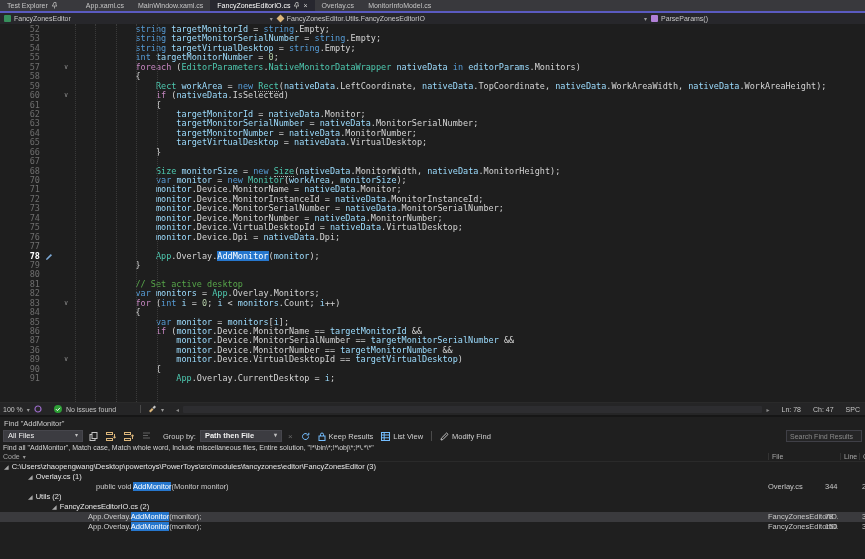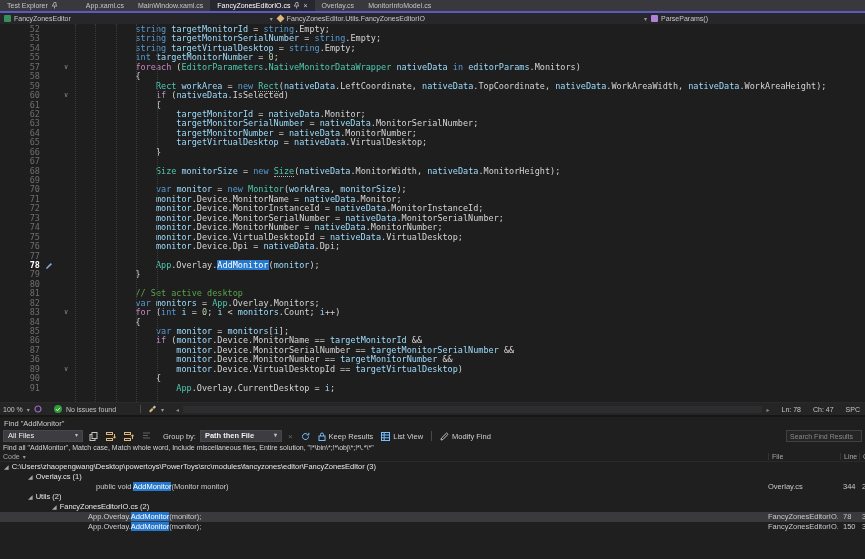--- a/index.html
+++ b/index.html
@@ -77,21 +77,21 @@
 
   .find-rows { position:relative; }
   .frow { position:relative; height:10px; line-height:10px; white-space:nowrap; }
   .frow.selected { background:#3a3a3d; color:#ffffff; }
   .frow .main { position:absolute; top:0; overflow:hidden; max-width:660px; }
   .expander { color:#a8a8a8; font-size:6px; margin-right:3px; }
   .frow.group .main { color:#e8e8e8; }
   .frow.result .main { color:#cccccc; }
   .match { color:#ffffff; background:#2677ce; }
   .cell-file { position:absolute; left:768px; width:70px; overflow:hidden; color:#c8c8c8; }
-  .cell-line { position:absolute; left:843px; width:15px; color:#c8c8c8; }
+  .cell-line { position:absolute; left:825px; width:15px; color:#c8c8c8; }
   .cell-col  { position:absolute; left:862px; width:6px; overflow:hidden; color:#c8c8c8; }
 </style>
 </head>
 <body>
 
 <div class="tabbar">
     <div class="tab tool">
       <span>Test Explorer</span>
       <span class="ticon">
         <svg width="7" height="7" viewBox="0 0 7 7">
@@ -160,21 +160,20 @@
       <div class="code-row"><span class="ln">59</span><span class="pen"></span><span class="fold"></span><span class="codetext">                <span class="tk-t">Rect</span><span class="tk-d"> </span><span class="tk-v">workArea</span><span class="tk-d"> = </span><span class="tk-k">new</span><span class="tk-d"> </span><span class="tk-tu">Rect</span><span class="tk-d">(</span><span class="tk-v">nativeData</span><span class="tk-d">.LeftCoordinate, </span><span class="tk-v">nativeData</span><span class="tk-d">.TopCoordinate, </span><span class="tk-v">nativeData</span><span class="tk-d">.WorkAreaWidth, </span><span class="tk-v">nativeData</span><span class="tk-d">.WorkAreaHeight);</span></span></div>
       <div class="code-row"><span class="ln">60</span><span class="pen"></span><span class="fold">∨</span><span class="codetext">                <span class="tk-c">if</span><span class="tk-d"> (</span><span class="tk-v">nativeData</span><span class="tk-d">.IsSelected)</span></span></div>
       <div class="code-row"><span class="ln">61</span><span class="pen"></span><span class="fold"></span><span class="codetext">                <span class="tk-d">{</span></span></div>
       <div class="code-row"><span class="ln">62</span><span class="pen"></span><span class="fold"></span><span class="codetext">                    <span class="tk-v">targetMonitorId</span><span class="tk-d"> = </span><span class="tk-v">nativeData</span><span class="tk-d">.Monitor;</span></span></div>
       <div class="code-row"><span class="ln">63</span><span class="pen"></span><span class="fold"></span><span class="codetext">                    <span class="tk-v">targetMonitorSerialNumber</span><span class="tk-d"> = </span><span class="tk-v">nativeData</span><span class="tk-d">.MonitorSerialNumber;</span></span></div>
       <div class="code-row"><span class="ln">64</span><span class="pen"></span><span class="fold"></span><span class="codetext">                    <span class="tk-v">targetMonitorNumber</span><span class="tk-d"> = </span><span class="tk-v">nativeData</span><span class="tk-d">.MonitorNumber;</span></span></div>
       <div class="code-row"><span class="ln">65</span><span class="pen"></span><span class="fold"></span><span class="codetext">                    <span class="tk-v">targetVirtualDesktop</span><span class="tk-d"> = </span><span class="tk-v">nativeData</span><span class="tk-d">.VirtualDesktop;</span></span></div>
       <div class="code-row"><span class="ln">66</span><span class="pen"></span><span class="fold"></span><span class="codetext">                <span class="tk-d">}</span></span></div>
       <div class="code-row"><span class="ln">67</span><span class="pen"></span><span class="fold"></span><span class="codetext"></span></div>
       <div class="code-row"><span class="ln">68</span><span class="pen"></span><span class="fold"></span><span class="codetext">                <span class="tk-t">Size</span><span class="tk-d"> </span><span class="tk-v">monitorSize</span><span class="tk-d"> = </span><span class="tk-k">new</span><span class="tk-d"> </span><span class="tk-tu">Size</span><span class="tk-d">(</span><span class="tk-v">nativeData</span><span class="tk-d">.MonitorWidth, </span><span class="tk-v">nativeData</span><span class="tk-d">.MonitorHeight);</span></span></div>
-      <div class="code-row"><span class="ln">69</span><span class="pen"></span><span class="fold"></span><span class="codetext"></span></div>
       <div class="code-row"><span class="ln">70</span><span class="pen"></span><span class="fold"></span><span class="codetext">                <span class="tk-k">var</span><span class="tk-d"> </span><span class="tk-v">monitor</span><span class="tk-d"> = </span><span class="tk-k">new</span><span class="tk-d"> </span><span class="tk-t">Monitor</span><span class="tk-d">(</span><span class="tk-v">workArea</span><span class="tk-d">, </span><span class="tk-v">monitorSize</span><span class="tk-d">);</span></span></div>
       <div class="code-row"><span class="ln">71</span><span class="pen"></span><span class="fold"></span><span class="codetext">                <span class="tk-v">monitor</span><span class="tk-d">.Device.MonitorName = </span><span class="tk-v">nativeData</span><span class="tk-d">.Monitor;</span></span></div>
       <div class="code-row"><span class="ln">72</span><span class="pen"></span><span class="fold"></span><span class="codetext">                <span class="tk-v">monitor</span><span class="tk-d">.Device.MonitorInstanceId = </span><span class="tk-v">nativeData</span><span class="tk-d">.MonitorInstanceId;</span></span></div>
       <div class="code-row"><span class="ln">73</span><span class="pen"></span><span class="fold"></span><span class="codetext">                <span class="tk-v">monitor</span><span class="tk-d">.Device.MonitorSerialNumber = </span><span class="tk-v">nativeData</span><span class="tk-d">.MonitorSerialNumber;</span></span></div>
       <div class="code-row"><span class="ln">74</span><span class="pen"></span><span class="fold"></span><span class="codetext">                <span class="tk-v">monitor</span><span class="tk-d">.Device.MonitorNumber = </span><span class="tk-v">nativeData</span><span class="tk-d">.MonitorNumber;</span></span></div>
       <div class="code-row"><span class="ln">75</span><span class="pen"></span><span class="fold"></span><span class="codetext">                <span class="tk-v">monitor</span><span class="tk-d">.Device.VirtualDesktopId = </span><span class="tk-v">nativeData</span><span class="tk-d">.VirtualDesktop;</span></span></div>
       <div class="code-row"><span class="ln">76</span><span class="pen"></span><span class="fold"></span><span class="codetext">                <span class="tk-v">monitor</span><span class="tk-d">.Device.Dpi = </span><span class="tk-v">nativeData</span><span class="tk-d">.Dpi;</span></span></div>
       <div class="code-row"><span class="ln">77</span><span class="pen"></span><span class="fold"></span><span class="codetext"></span></div>
       <div class="code-row"><span class="ln cur">78</span><span class="pen"><svg width="8" height="8" viewBox="0 0 8 8">
             <path d="M1 7 l1.6-.4 L7 2.2 5.8 1 1.4 5.4 Z" fill="#7ca9d6"></path>

